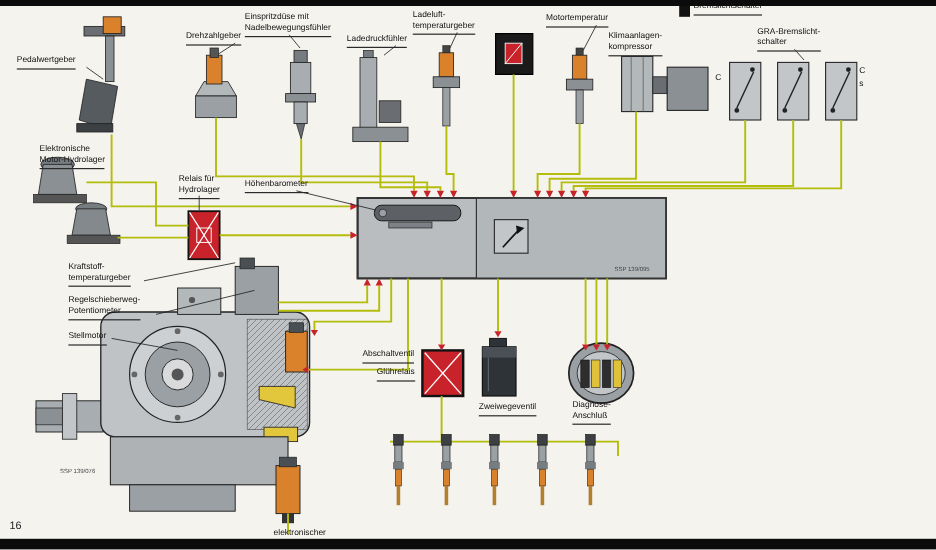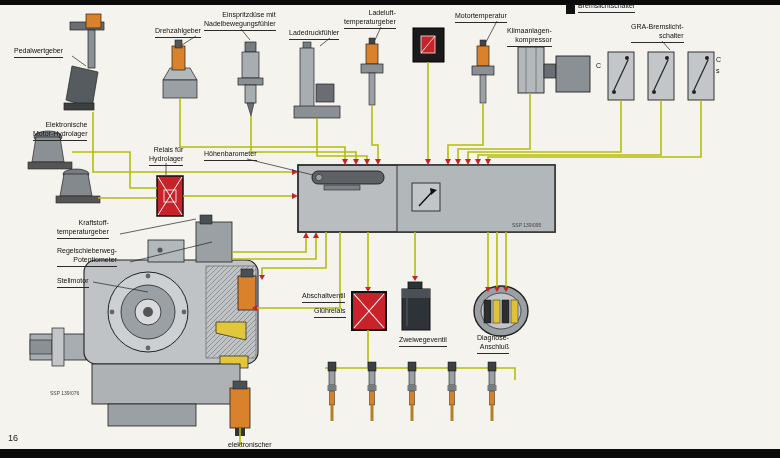--- a/index.html
+++ b/index.html
@@ -3,21 +3,21 @@
 <meta charset="utf-8">
 <style>
   html,body{margin:0;padding:0;background:#888;}
   .stage{
     position:relative;width:780px;height:458px;background:#f4f3ee;
     font-family:"Liberation Sans",sans-serif;overflow:hidden;
   }
   svg.art{position:absolute;left:0;top:0;}
   .lbl{
     position:absolute;font-size:7px;line-height:1.25;color:#111;
-    white-space:pre-line;letter-spacing:0;text-align:right;
+    white-space:pre-line;letter-spacing:0;
   }
   .u{border-bottom:1px solid #2a2a2a;padding-bottom:1px;}
   .tiny{font-size:5px;color:#444;}
   .pg{font-size:9px;color:#222;}
   .ltr{font-size:7px;color:#111;}
 </style>
 </head>
 <body>
 
 <div class="stage">

